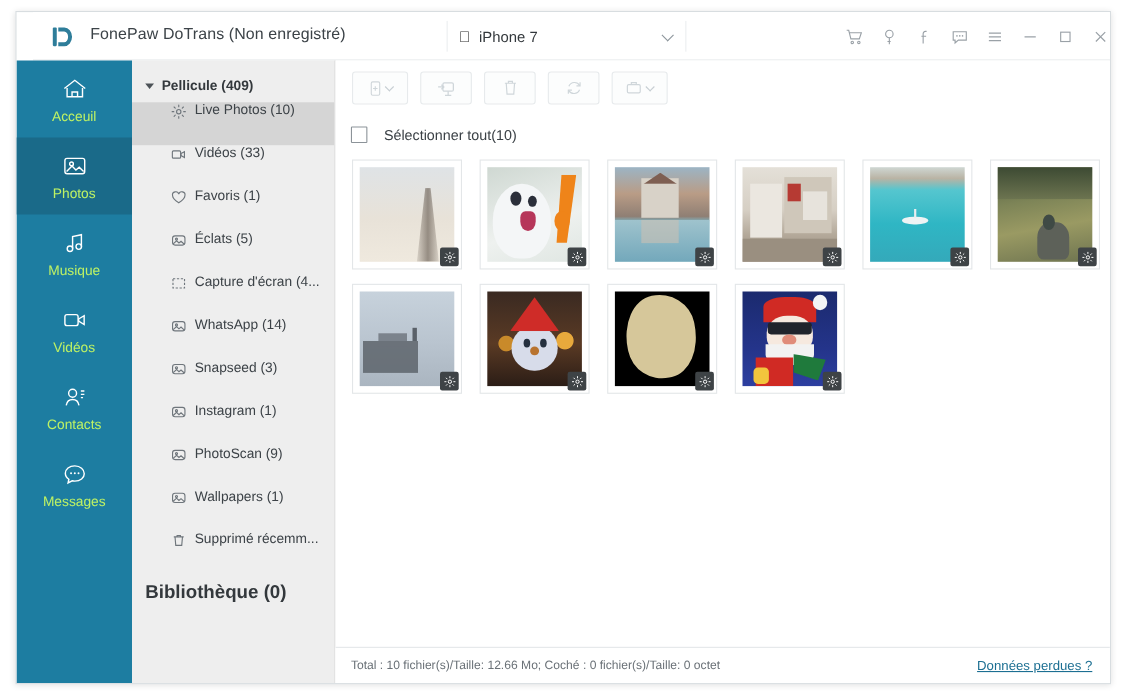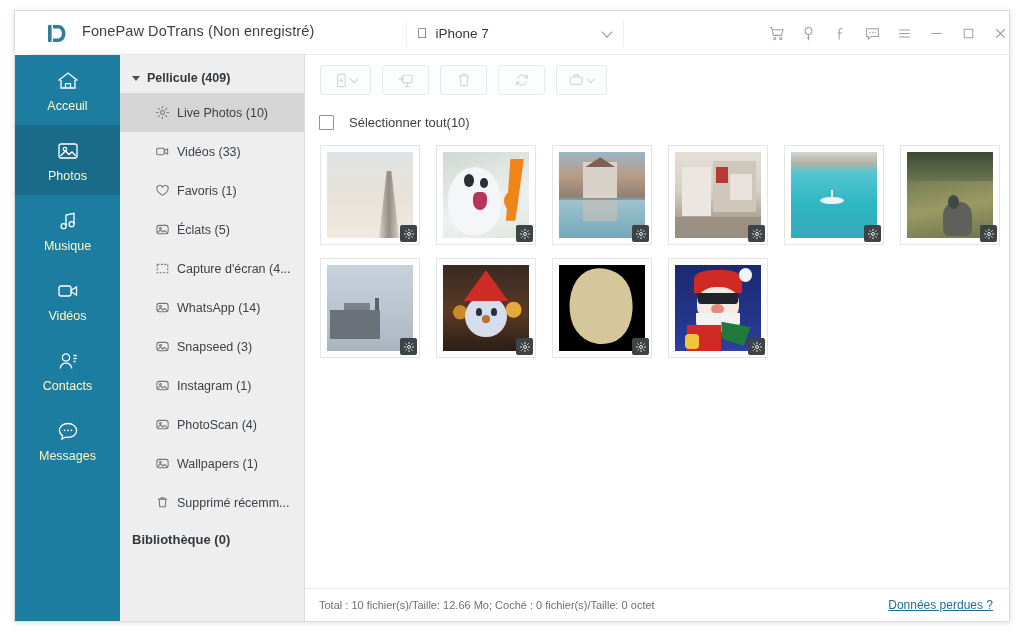--- a/index.html
+++ b/index.html
@@ -68,21 +68,21 @@
   
   .leftnav {
     position: absolute; left: 0; top: 44px;
     width: 105px; bottom: 0;
     background: #1d7da1;
   }
   .nav-item {
     height: 70px;
     display: flex; flex-direction: column;
     align-items: center; justify-content: center;
-    color: #fef9c3; cursor: pointer; gap: 5px;
+    color: #bef264; cursor: pointer; gap: 5px;
   }
   .nav-item.active { background: #1a6a89; justify-content: center; }
   .nav-label { font-size: 12.5px; }
   .nav-ico { height: 26px; display:flex; align-items:center; }
   
   .tree {
     position: absolute; left: 105px; top: 44px;
     width: 185px; bottom: 0;
     background: #eeeeee;
     border-right: 1px solid #dcdcdc;
@@ -95,33 +95,33 @@
     font-size: 12.5px; font-weight: bold; color: #33383c;
     margin-top: 8px;
   }
   .caret {
     width: 0; height: 0; margin-right: 7px;
     border-left: 4.5px solid transparent;
     border-right: 4.5px solid transparent;
     border-top: 5px solid #4c5257;
   }
   .tree-item {
-    height: 39px; display: flex; align-items: center;
+    height: 39px; display: flex; 
     padding-left: 34px; font-size: 12.5px; color: #3c4247;
     cursor: pointer; white-space: nowrap; overflow: hidden;
   }
   .tree-item.selected { background: #d5d5d5; }
   .tree-ico {
     width: 16px; height: 16px; margin-right: 7px;
     display: flex; align-items: center; justify-content: center;
     color: #6f767c; flex: none;
   }
   .tree-lib {
     height: 34px; display: flex; align-items: center;
-    padding-left: 12px; font-size: 13px; font-weight: bold; color: #33383c;
+    padding-left: 12px; font-size: 17px; font-weight: bold; color: #33383c;
   }
   
   .content {
     position: absolute; left: 290px; top: 44px; right: 0; bottom: 0;
     background: #ffffff;
   }
   .toolbar {
     height: 50px; display: flex; align-items: center;
     padding-left: 15px; gap: 11px;
   }
@@ -426,21 +426,21 @@
     </div>
 
     <div class="tree-item">
       <span class="tree-ico">
         <svg width="15" height="15" viewBox="0 0 16 16" fill="none" stroke="currentColor" stroke-width="1.1">
           <rect x="2" y="3.6" width="12" height="9" rx="2.4"></rect>
           <circle cx="5.8" cy="6.8" r="1"></circle>
             <path d="M2.6 11.4l3.3-3 2.3 2.2 2-1.7 3.2 2.9"></path>
         </svg>
       </span>
-      <span>PhotoScan (4)</span>
+      <span>PhotoScan (9)</span>
     </div>
 
     <div class="tree-item">
       <span class="tree-ico">
         <svg width="15" height="15" viewBox="0 0 16 16" fill="none" stroke="currentColor" stroke-width="1.1">
           <rect x="2" y="3.6" width="12" height="9" rx="2.4"></rect>
           <circle cx="5.8" cy="6.8" r="1"></circle>
             <path d="M2.6 11.4l3.3-3 2.3 2.2 2-1.7 3.2 2.9"></path>
         </svg>
       </span>

